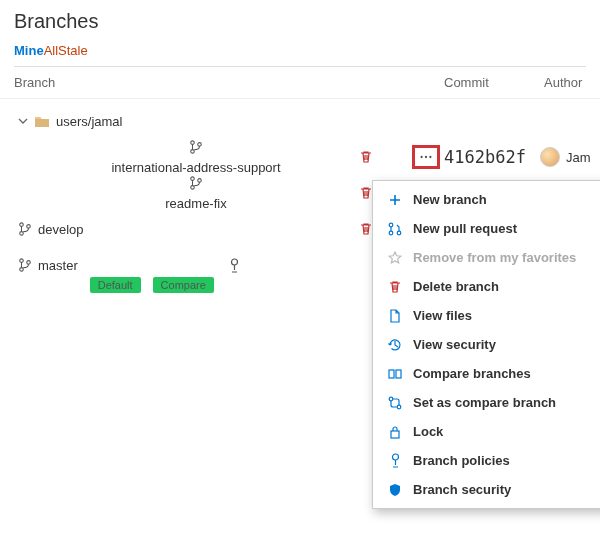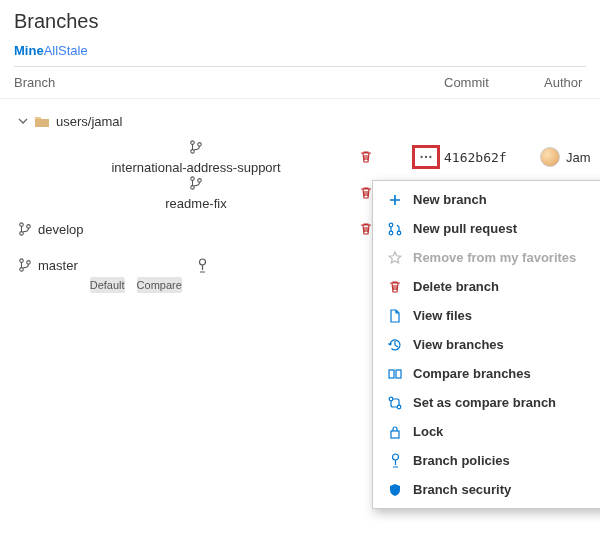--- a/index.html
+++ b/index.html
@@ -23,21 +23,21 @@
     color: #333;
     margin: 0 0 10px 0;
   }
   .tabs {
     display: flex;
     border-bottom: 1px solid #ddd;
     padding-bottom: 8px;
   }
   .tab {
     font-size: 13px;
-    color: #3b82f6;
+    color: #c2410c;
     cursor: pointer;
   }
   .tab.active {
     color: #0078d4;
     font-weight: 600;
   }
   .columns {
     display: flex;
     border-bottom: 1px solid #eee;
     padding: 8px 14px;
@@ -57,35 +57,35 @@
   }
   .row .name-area {
     display: flex;
     align-items: center;
     gap: 6px;
     flex: 0 0 334px;
   }
   .row .delete-area { flex: 0 0 28px; display:flex; justify-content:center;}
   .row .star-area { flex: 0 0 28px; display:flex; justify-content:center;}
   .row .menu-area { flex: 0 0 36px; display:flex; justify-content:center;}
-  .row .commit-cell { flex: 0 0 96px; font-family: Consolas, monospace; font-size: 13px; }
+  .row .commit-cell { flex: 0 0 96px; font-family: Consolas, monospace; font-size: 17px; }
   .row .author-cell { flex: 1; display:flex; align-items:center; gap:6px; overflow:hidden;}
   .indent-1 { padding-left: 22px; flex-direction: column; }
   .chevron {
     width: 10px; height: 10px;
     display: inline-block;
   }
   .folder-icon { color: #dcb67a; }
   .branch-glyph { color: #555; }
   .badge {
     display:inline-block;
-    background:#e5e5e5;
+    background:#22c55e;
     color:#555;
     font-size:11px;
-    padding:2px 0;
+    padding:2px 8px;
     border-radius:2px;
     margin-left:6px;
     margin-top:39px;
   }
   .policy-icon { color: #555; margin-left:8px;}
   .trash { color: #c12f2f; cursor:pointer; }
   .avatar {
     width:20px;height:20px;border-radius:50%;
     background: radial-gradient(circle at 35% 35%, #fde0b0, #e0a060);
     border:1px solid #ccc;
@@ -338,21 +338,21 @@
         </svg>
       </span>
     <span>View files</span>
   </div>
   <div class="menu-item">
     <span class="menu-icon">
         <svg width="14" height="14" viewBox="0 0 14 14">
           <path fill="none" stroke="#0078d4" stroke-width="1.2" d="M7 3v4l3 2M2 7a5 5 0 1 1 1.5 3.5M2 7l-1.5-1.5M2 7l1.5-1.5"></path>
         </svg>
       </span>
-    <span>View branches</span>
+    <span>View security</span>
   </div>
   <div class="menu-item">
     <span class="menu-icon">
         <svg width="14" height="12" viewBox="0 0 14 12">
           <rect x="1" y="2" width="5" height="8" fill="none" stroke="#0078d4" stroke-width="1.2"></rect>
           <rect x="8" y="2" width="5" height="8" fill="none" stroke="#0078d4" stroke-width="1.2"></rect>
         </svg>
       </span>
     <span>Compare branches</span>
   </div>

